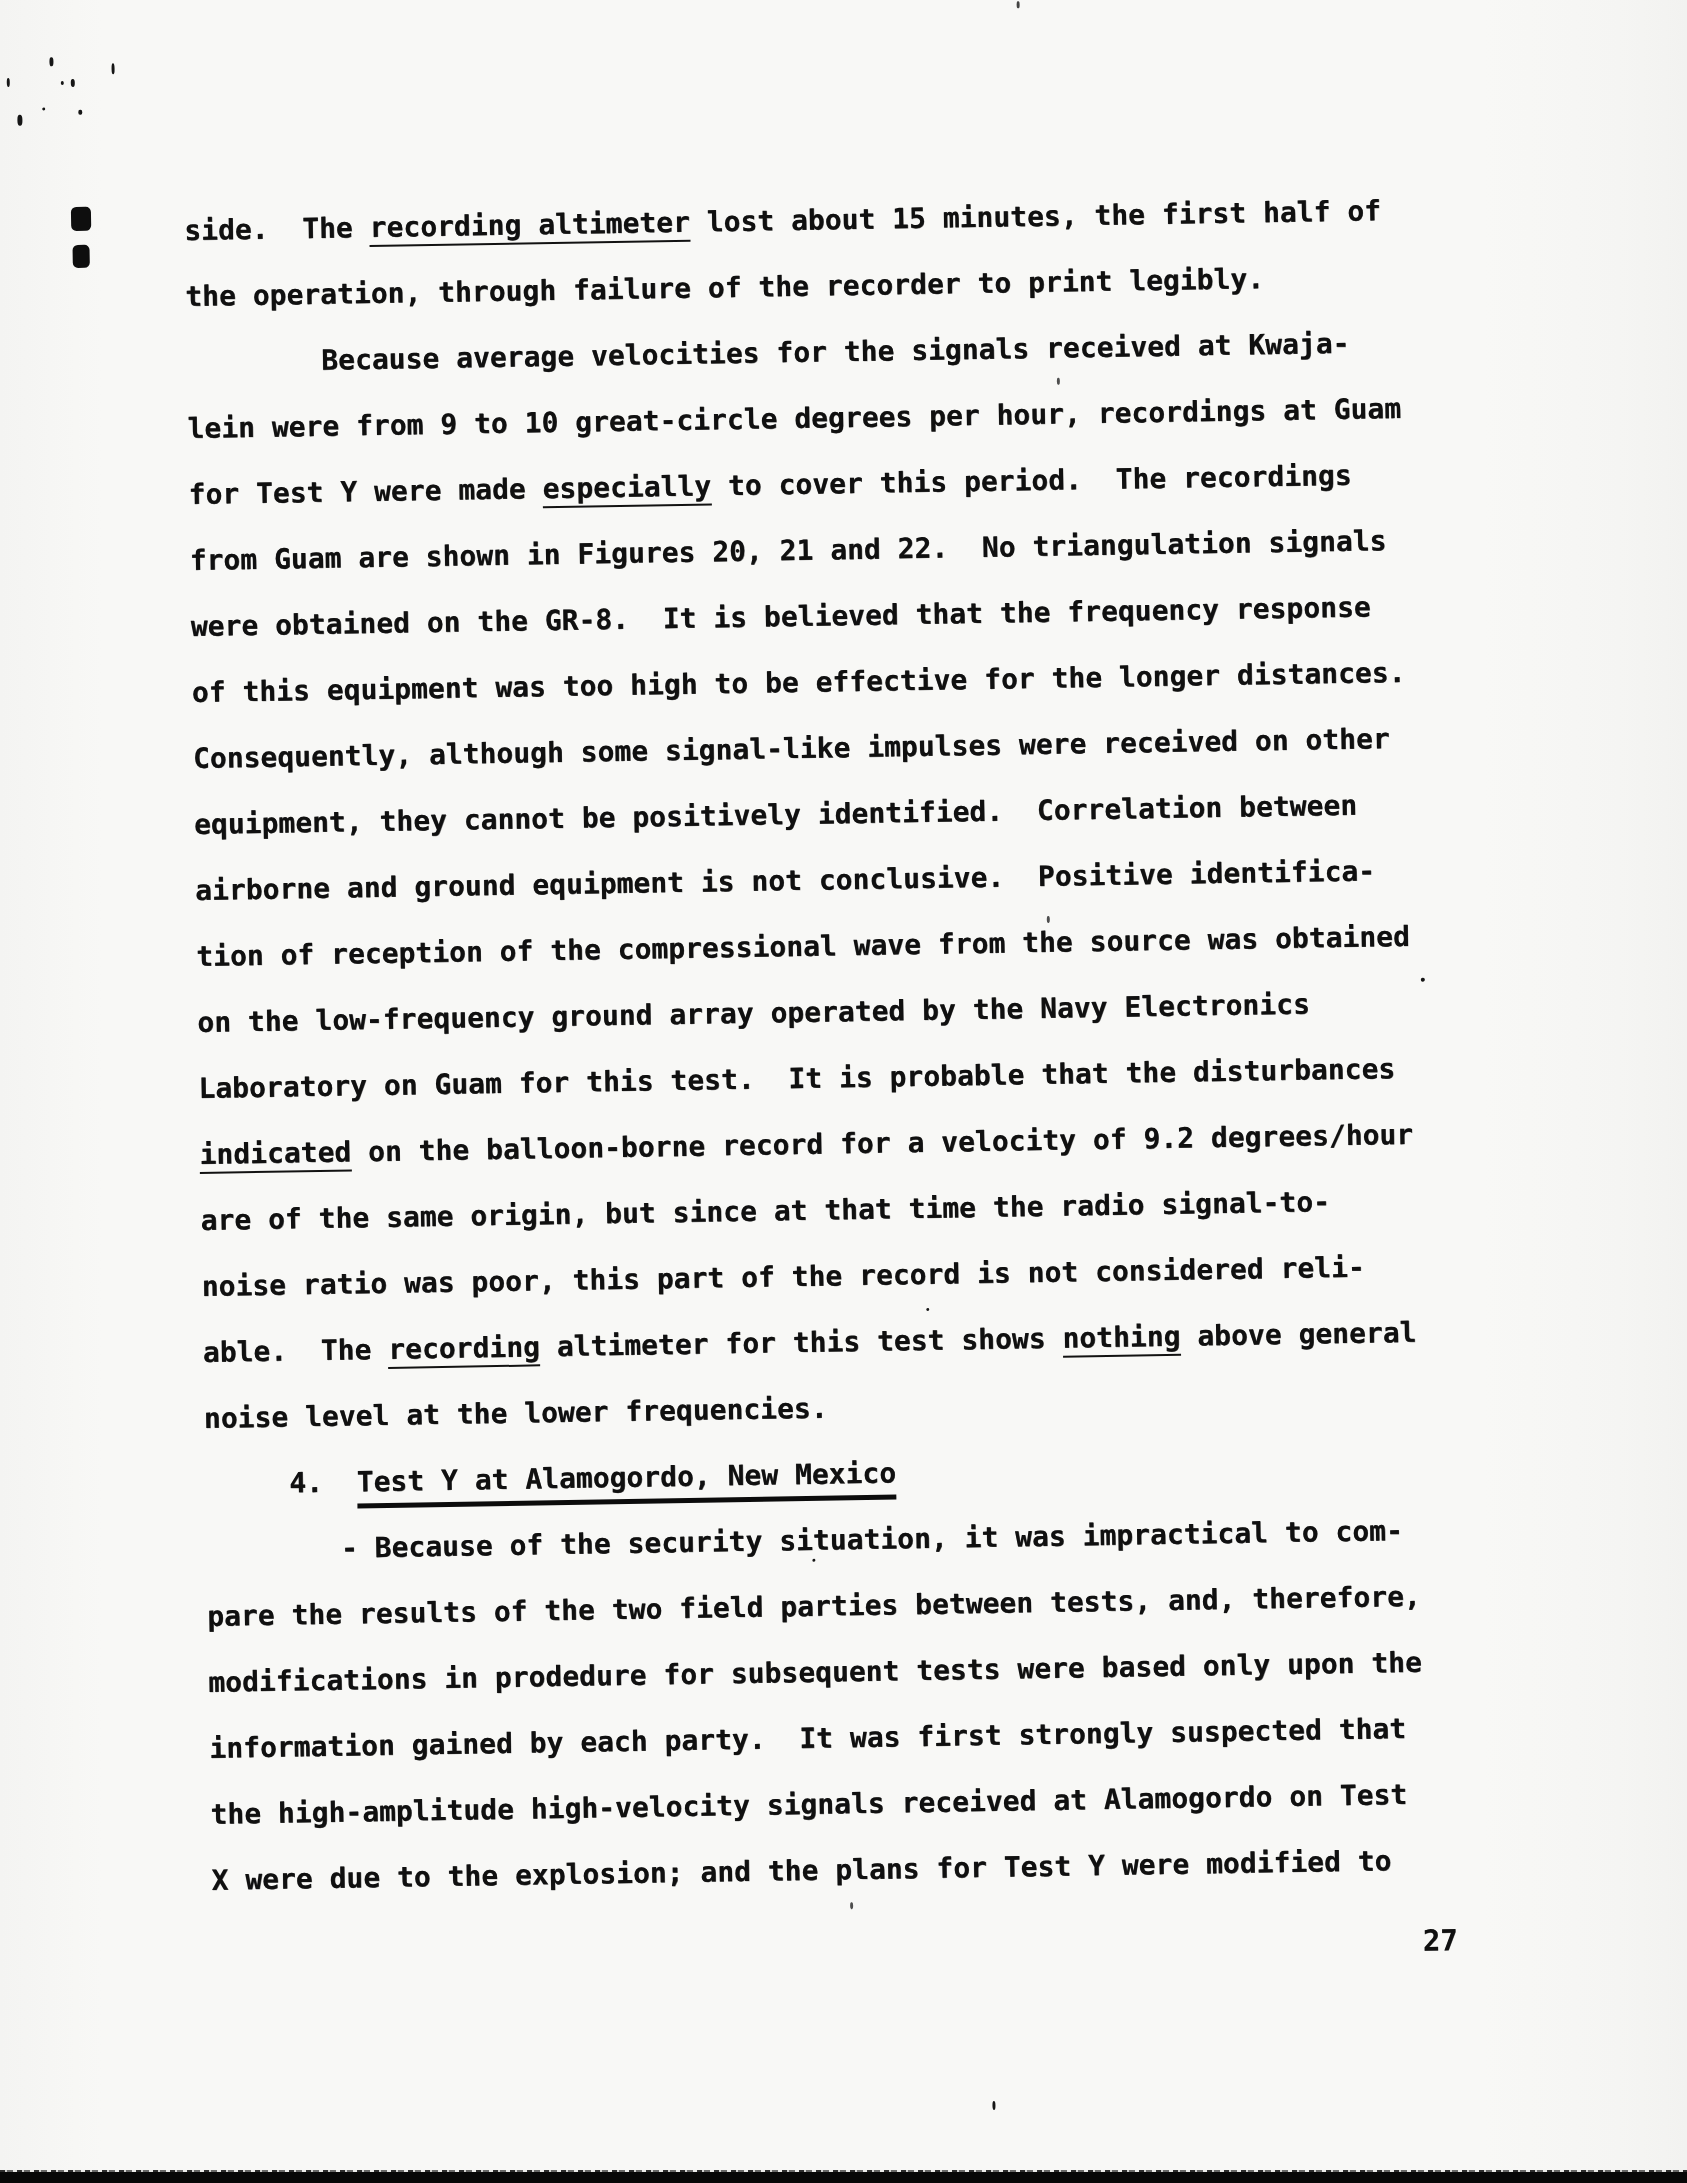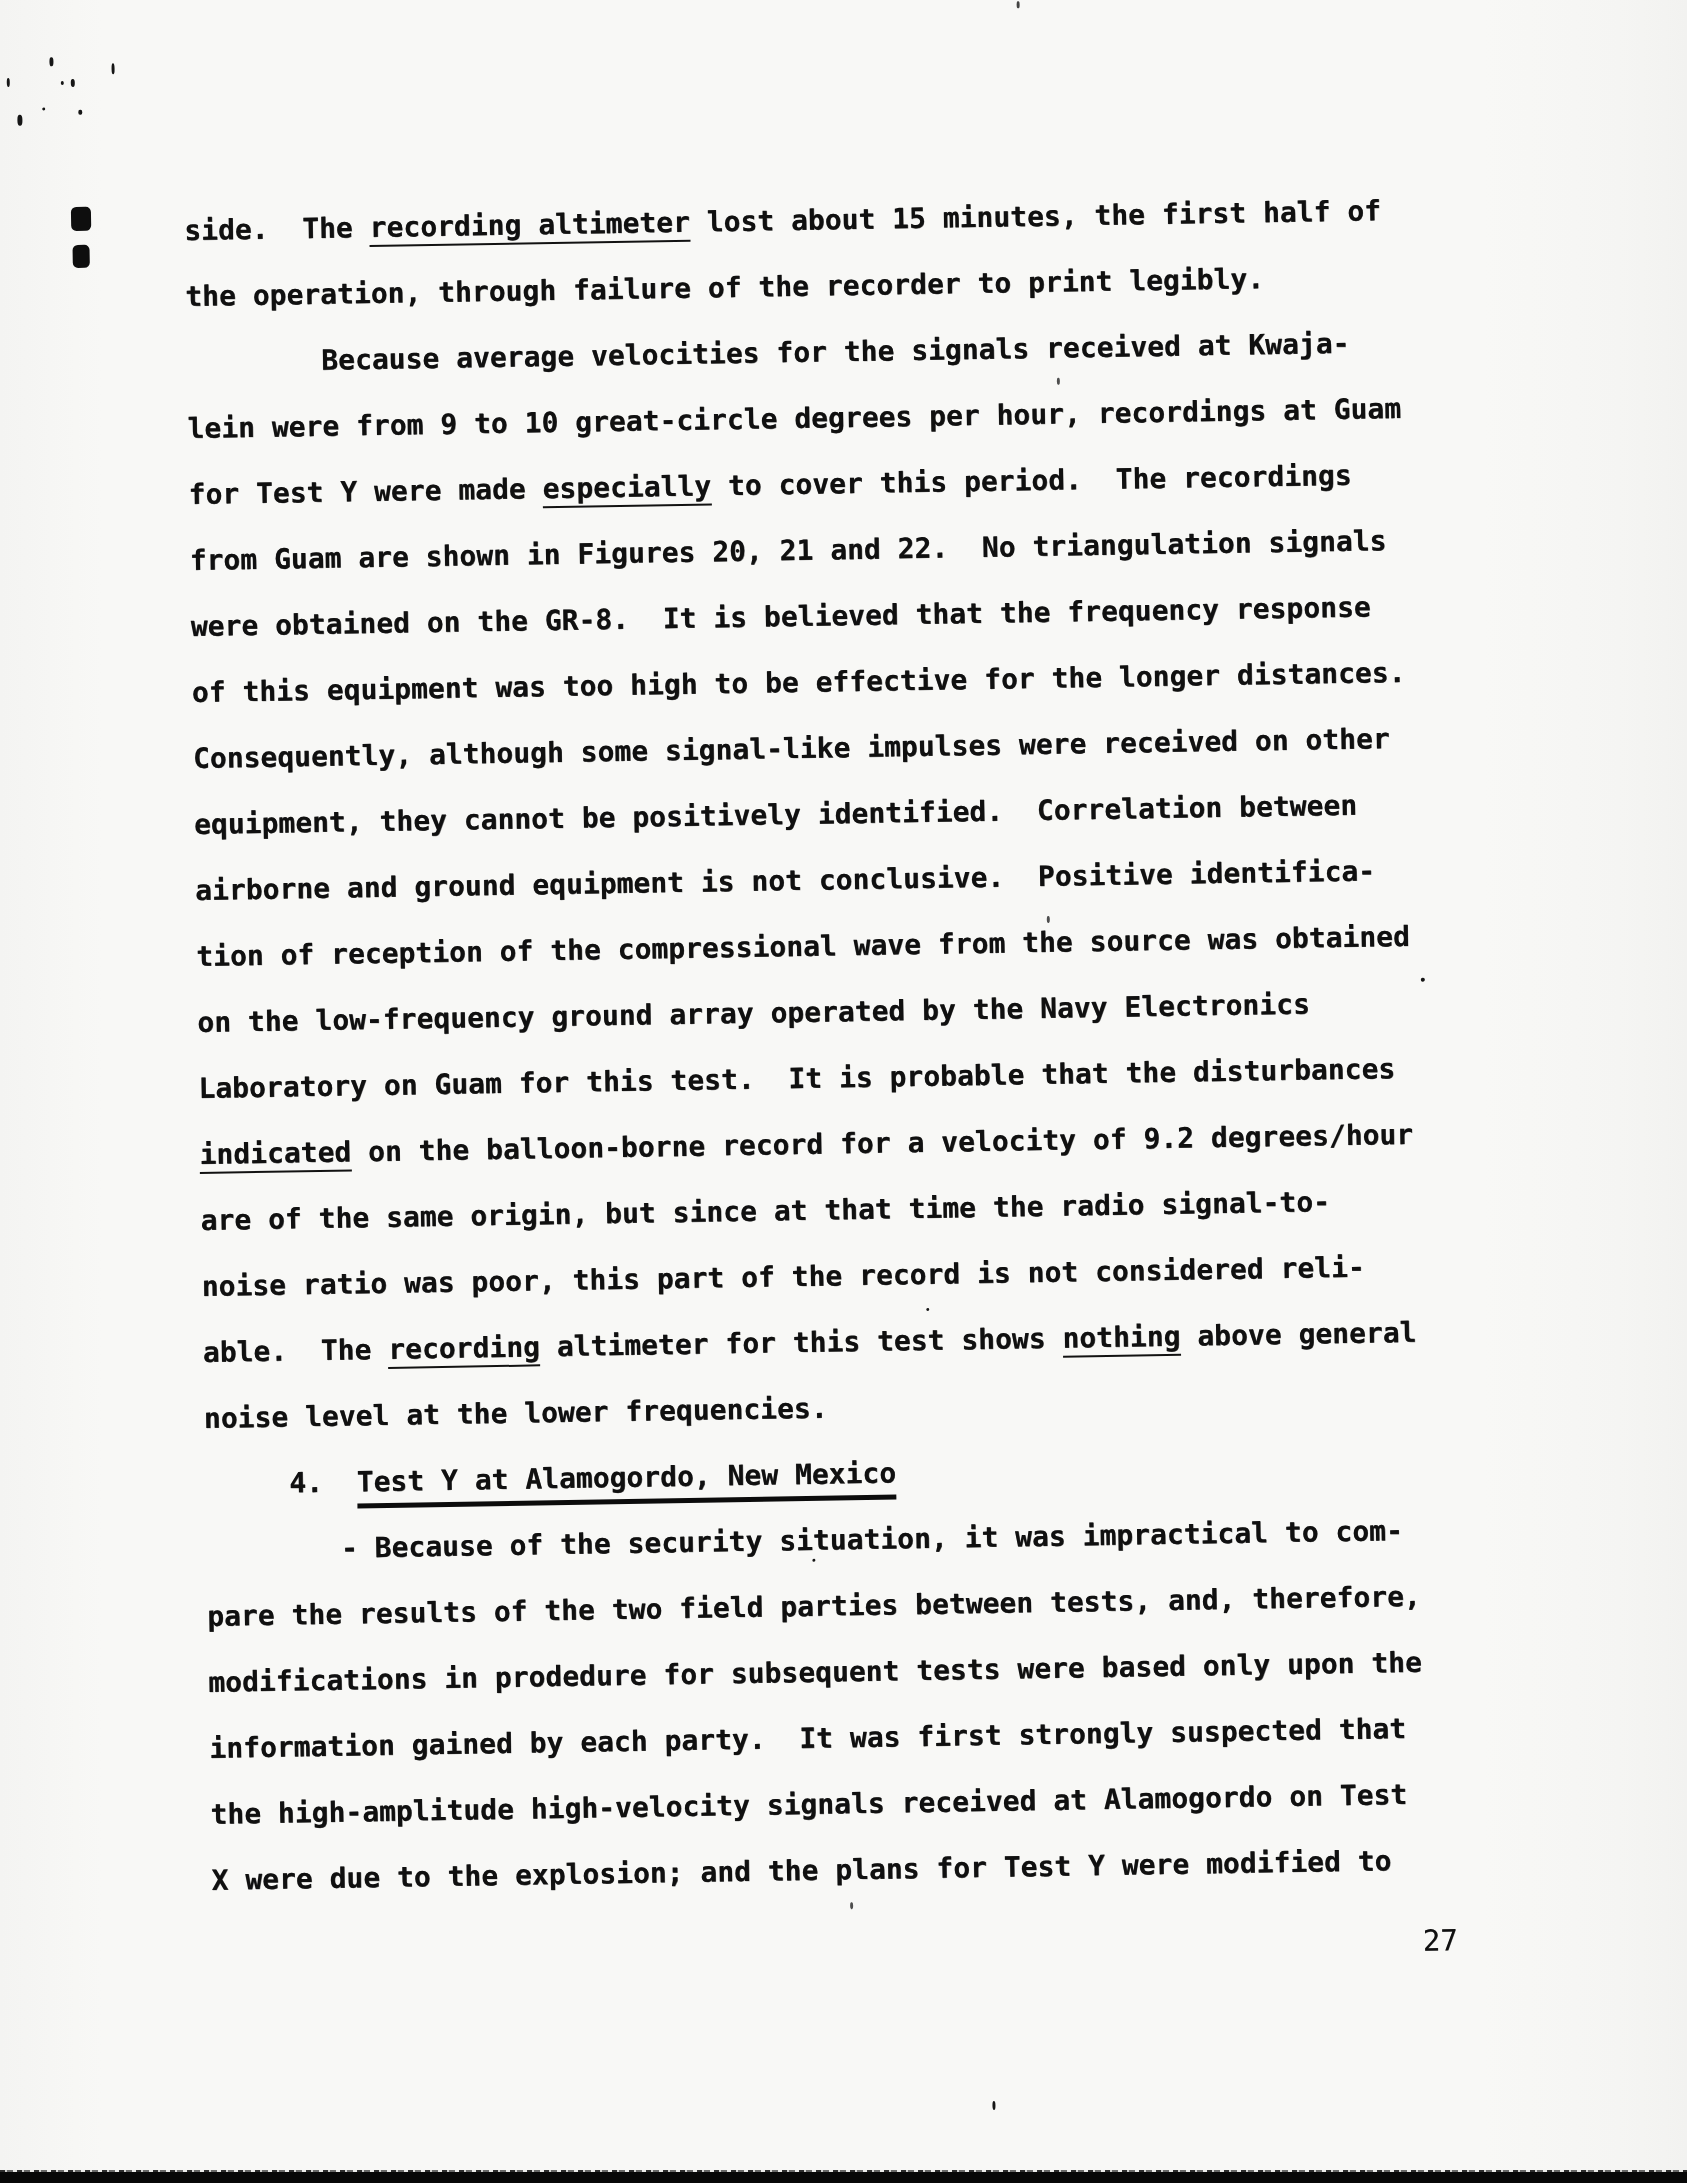--- a/index.html
+++ b/index.html
@@ -32,21 +32,21 @@
   .u-part{
     border-bottom:2.6px solid #121212;
     padding-bottom:0.7px;
   }
   .line.heading .u-part{
     border-bottom:5.3px solid #0c0c0c;
     padding-bottom:4.6px;
   }
   .pagenum{
     position:absolute;left:1408px;top:1944px;
-    font-size:29px;font-weight:normal;color:#101010;
+    font-size:29px;font-weight:bold;color:#101010;
     text-shadow:0.4px 0.3px 0 rgba(10,10,10,0.5);
   }
   .speck{position:absolute;background:#161616;border-radius:45%;}
   .blob{position:absolute;background:#0e0e0e;border-radius:5.3px;}
   .bottom-bar{
     position:absolute;left:0;bottom:0;width:1687px;height:11.2px;
     background:#070707;
   }
   .bottom-bar::before{
     content:"";position:absolute;left:0;top:-2px;width:100%;height:2px;

